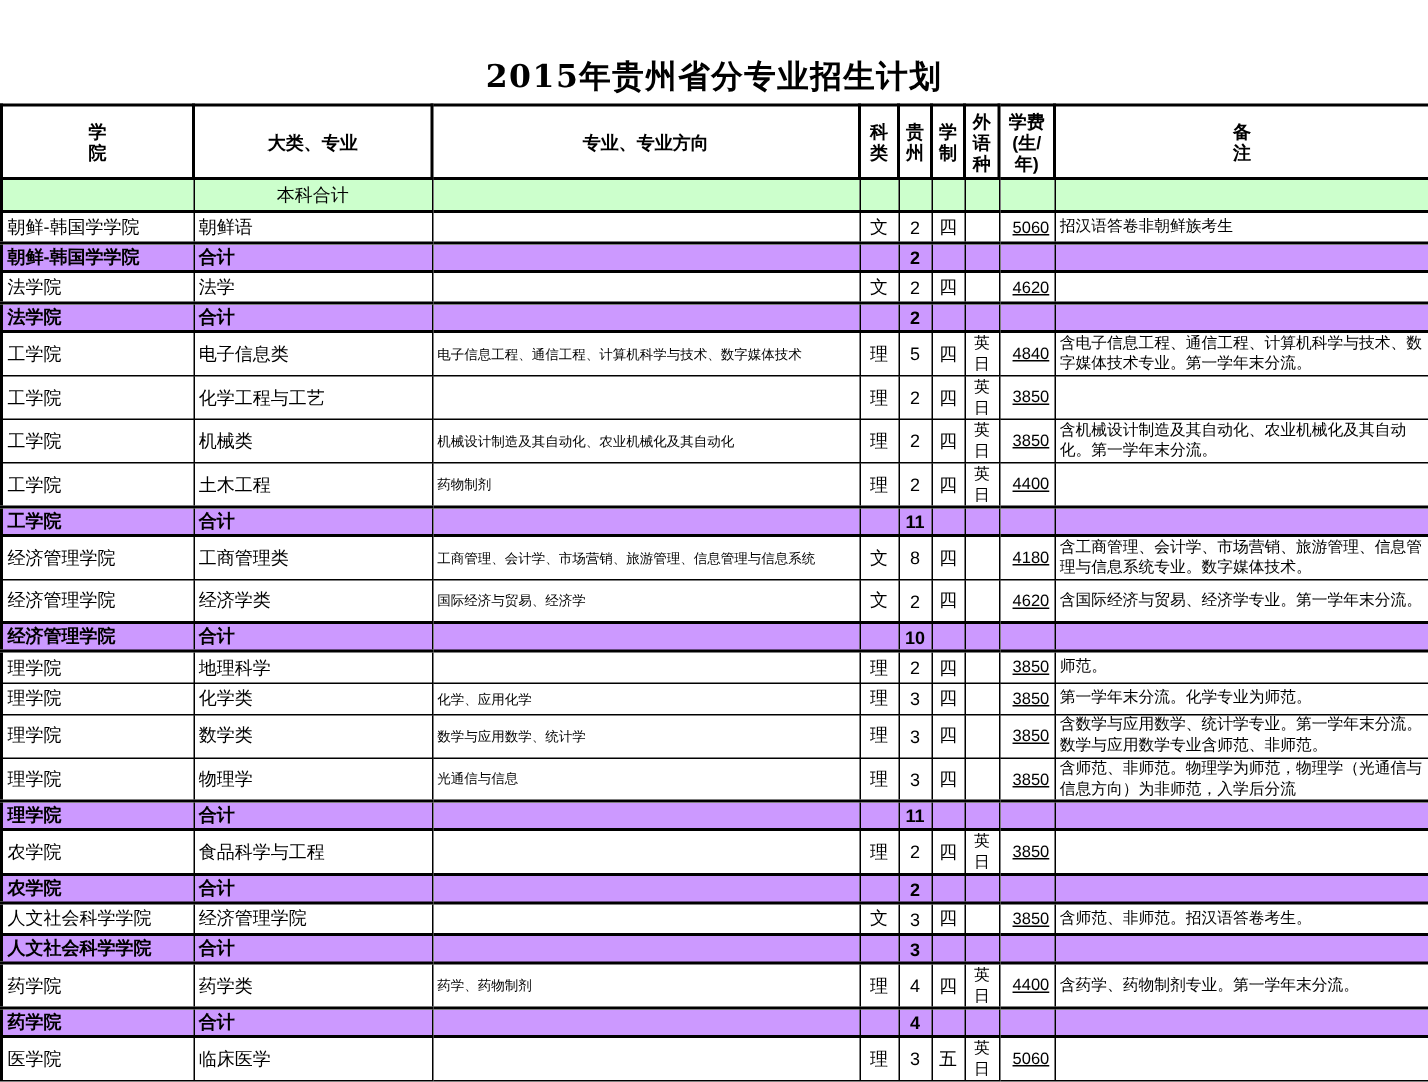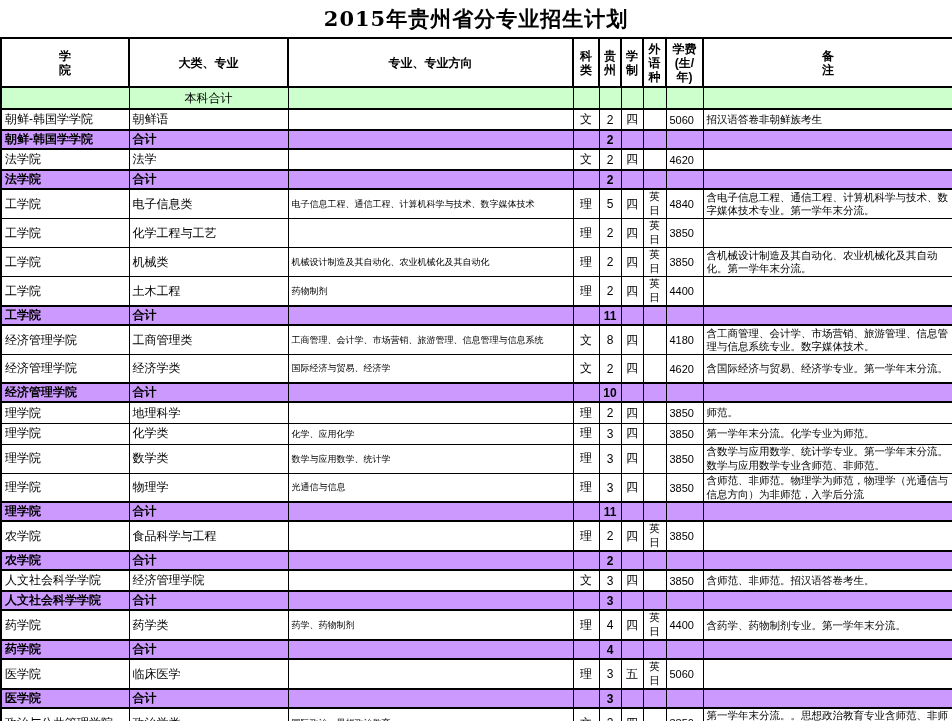--- a/index.html
+++ b/index.html
@@ -5,21 +5,21 @@
   * { box-sizing: border-box; }
   html, body { margin: 0; padding: 0; }
   body {
     width: 952px; height: 721px; background: #ffffff; color: #000;
     font-family: "Liberation Sans", "DejaVu Sans", sans-serif;
     overflow: hidden;
   }
   .title-bar {
     height: 37px; display: flex; align-items: center; justify-content: center;
     font-family: "DejaVu Serif", "Liberation Serif", serif;
-    font-weight: bold; font-size: 21px; letter-spacing: 1px;
+    font-weight: bold; font-size: 21px; letter-spacing: 1px; margin-top: 32px;
   }
   table.plan {
     width: 952px; table-layout: fixed; border-collapse: collapse;
     border: 2px solid #000;
   }
   table.plan thead th {
     border: 2px solid #000; font-size: 12px; font-weight: bold;
     white-space: pre-line; line-height: 1.18; padding: 3px 0 2px 0;
     vertical-align: middle; text-align: center; height: 47px;
   }
@@ -32,21 +32,21 @@
   tr.row-total { height: 16px; font-weight: bold; }
   tr.row-total td { border-top: 2px solid #000; border-bottom: 2px solid #000; }
   tr.row-grand { height: 22px; }
   tr.row-grand td { border-bottom: 2px solid #000; }
   tr.row-grand td.col-major { text-align: center; font-weight: normal; }
   .col-college { font-size: 12px; }
   .col-major { font-size: 12px; }
   .col-direction { font-size: 9px; line-height: 1.2; }
   .col-kelei, .col-guizhou, .col-xuezhi { text-align: center; font-size: 12px; padding: 0 1px; }
   .col-language { text-align: center; font-size: 10.5px; padding: 0; }
-  .col-tuition { text-align: left; font-size: 11px; padding: 0 1px; }
+  .col-tuition { text-align: right; font-size: 11px; padding: 0 1px; text-decoration: underline; }
   .col-remark { font-size: 10.5px; line-height: 1.3; }
 </style>
 </head>
 <body>
 
 <div class="title-bar">2015年贵州省分专业招生计划</div>
 
 <table class="plan">
   <colgroup>
     <col style="width:128px">

